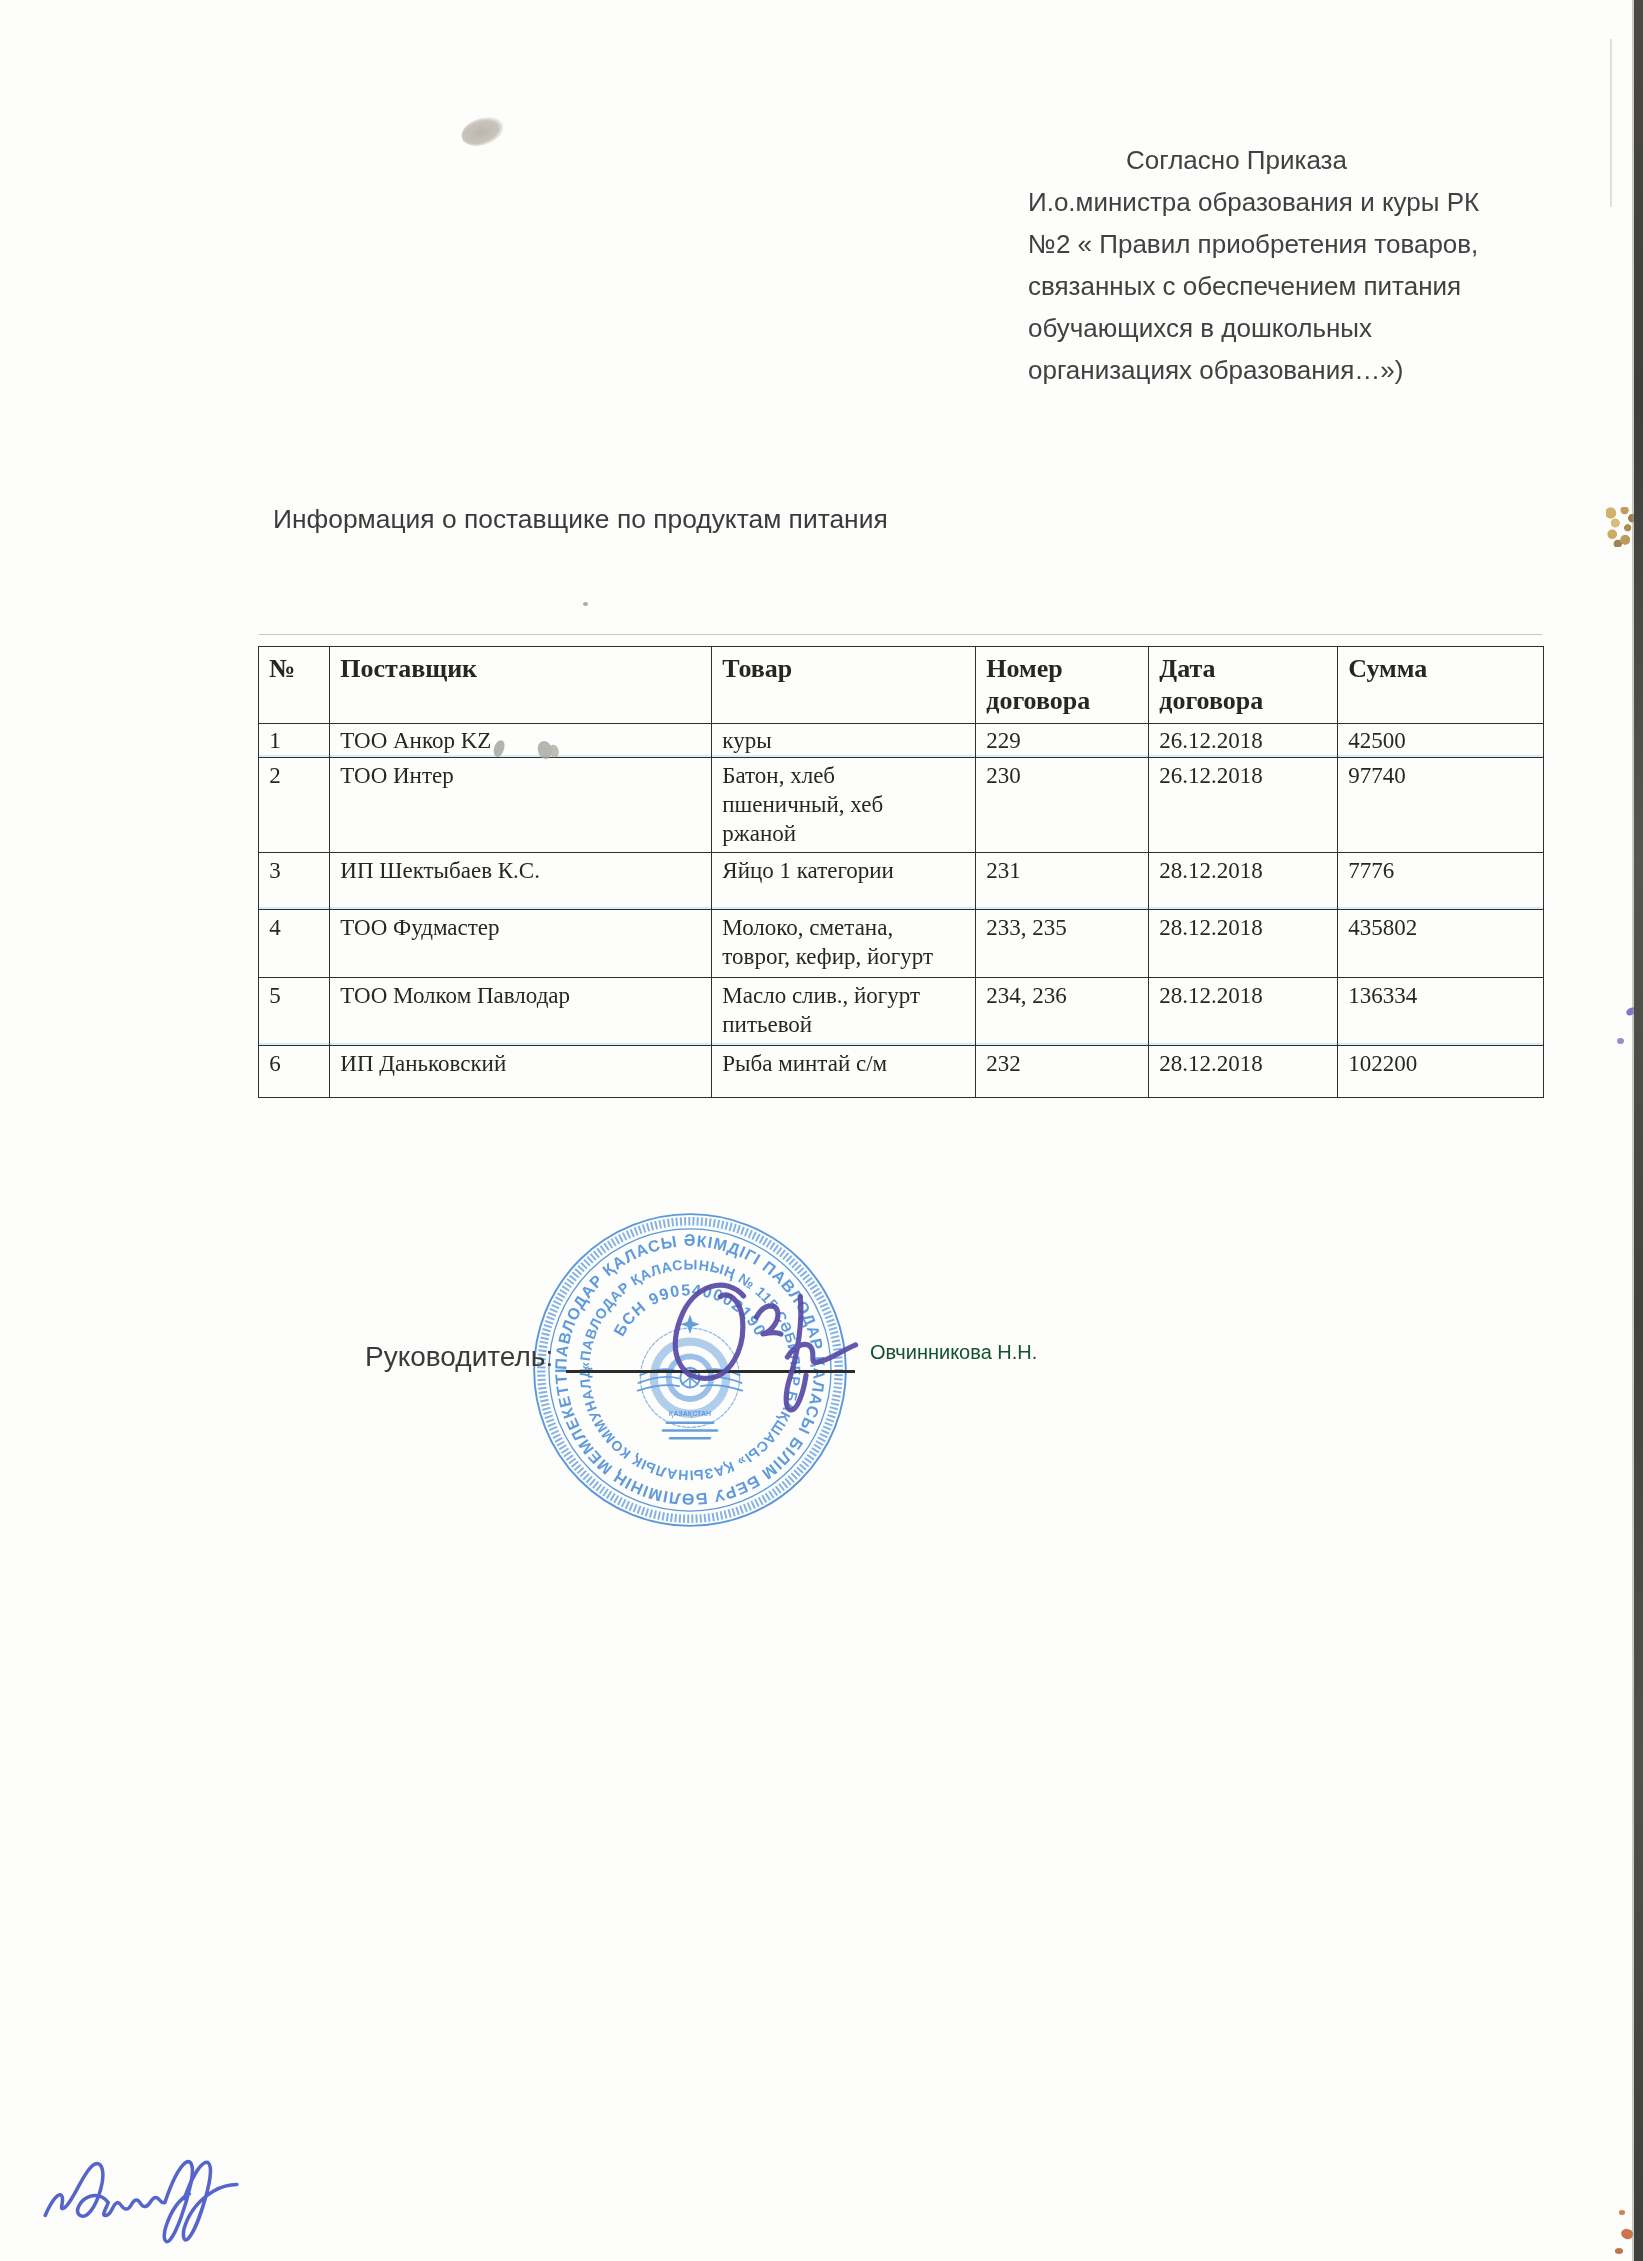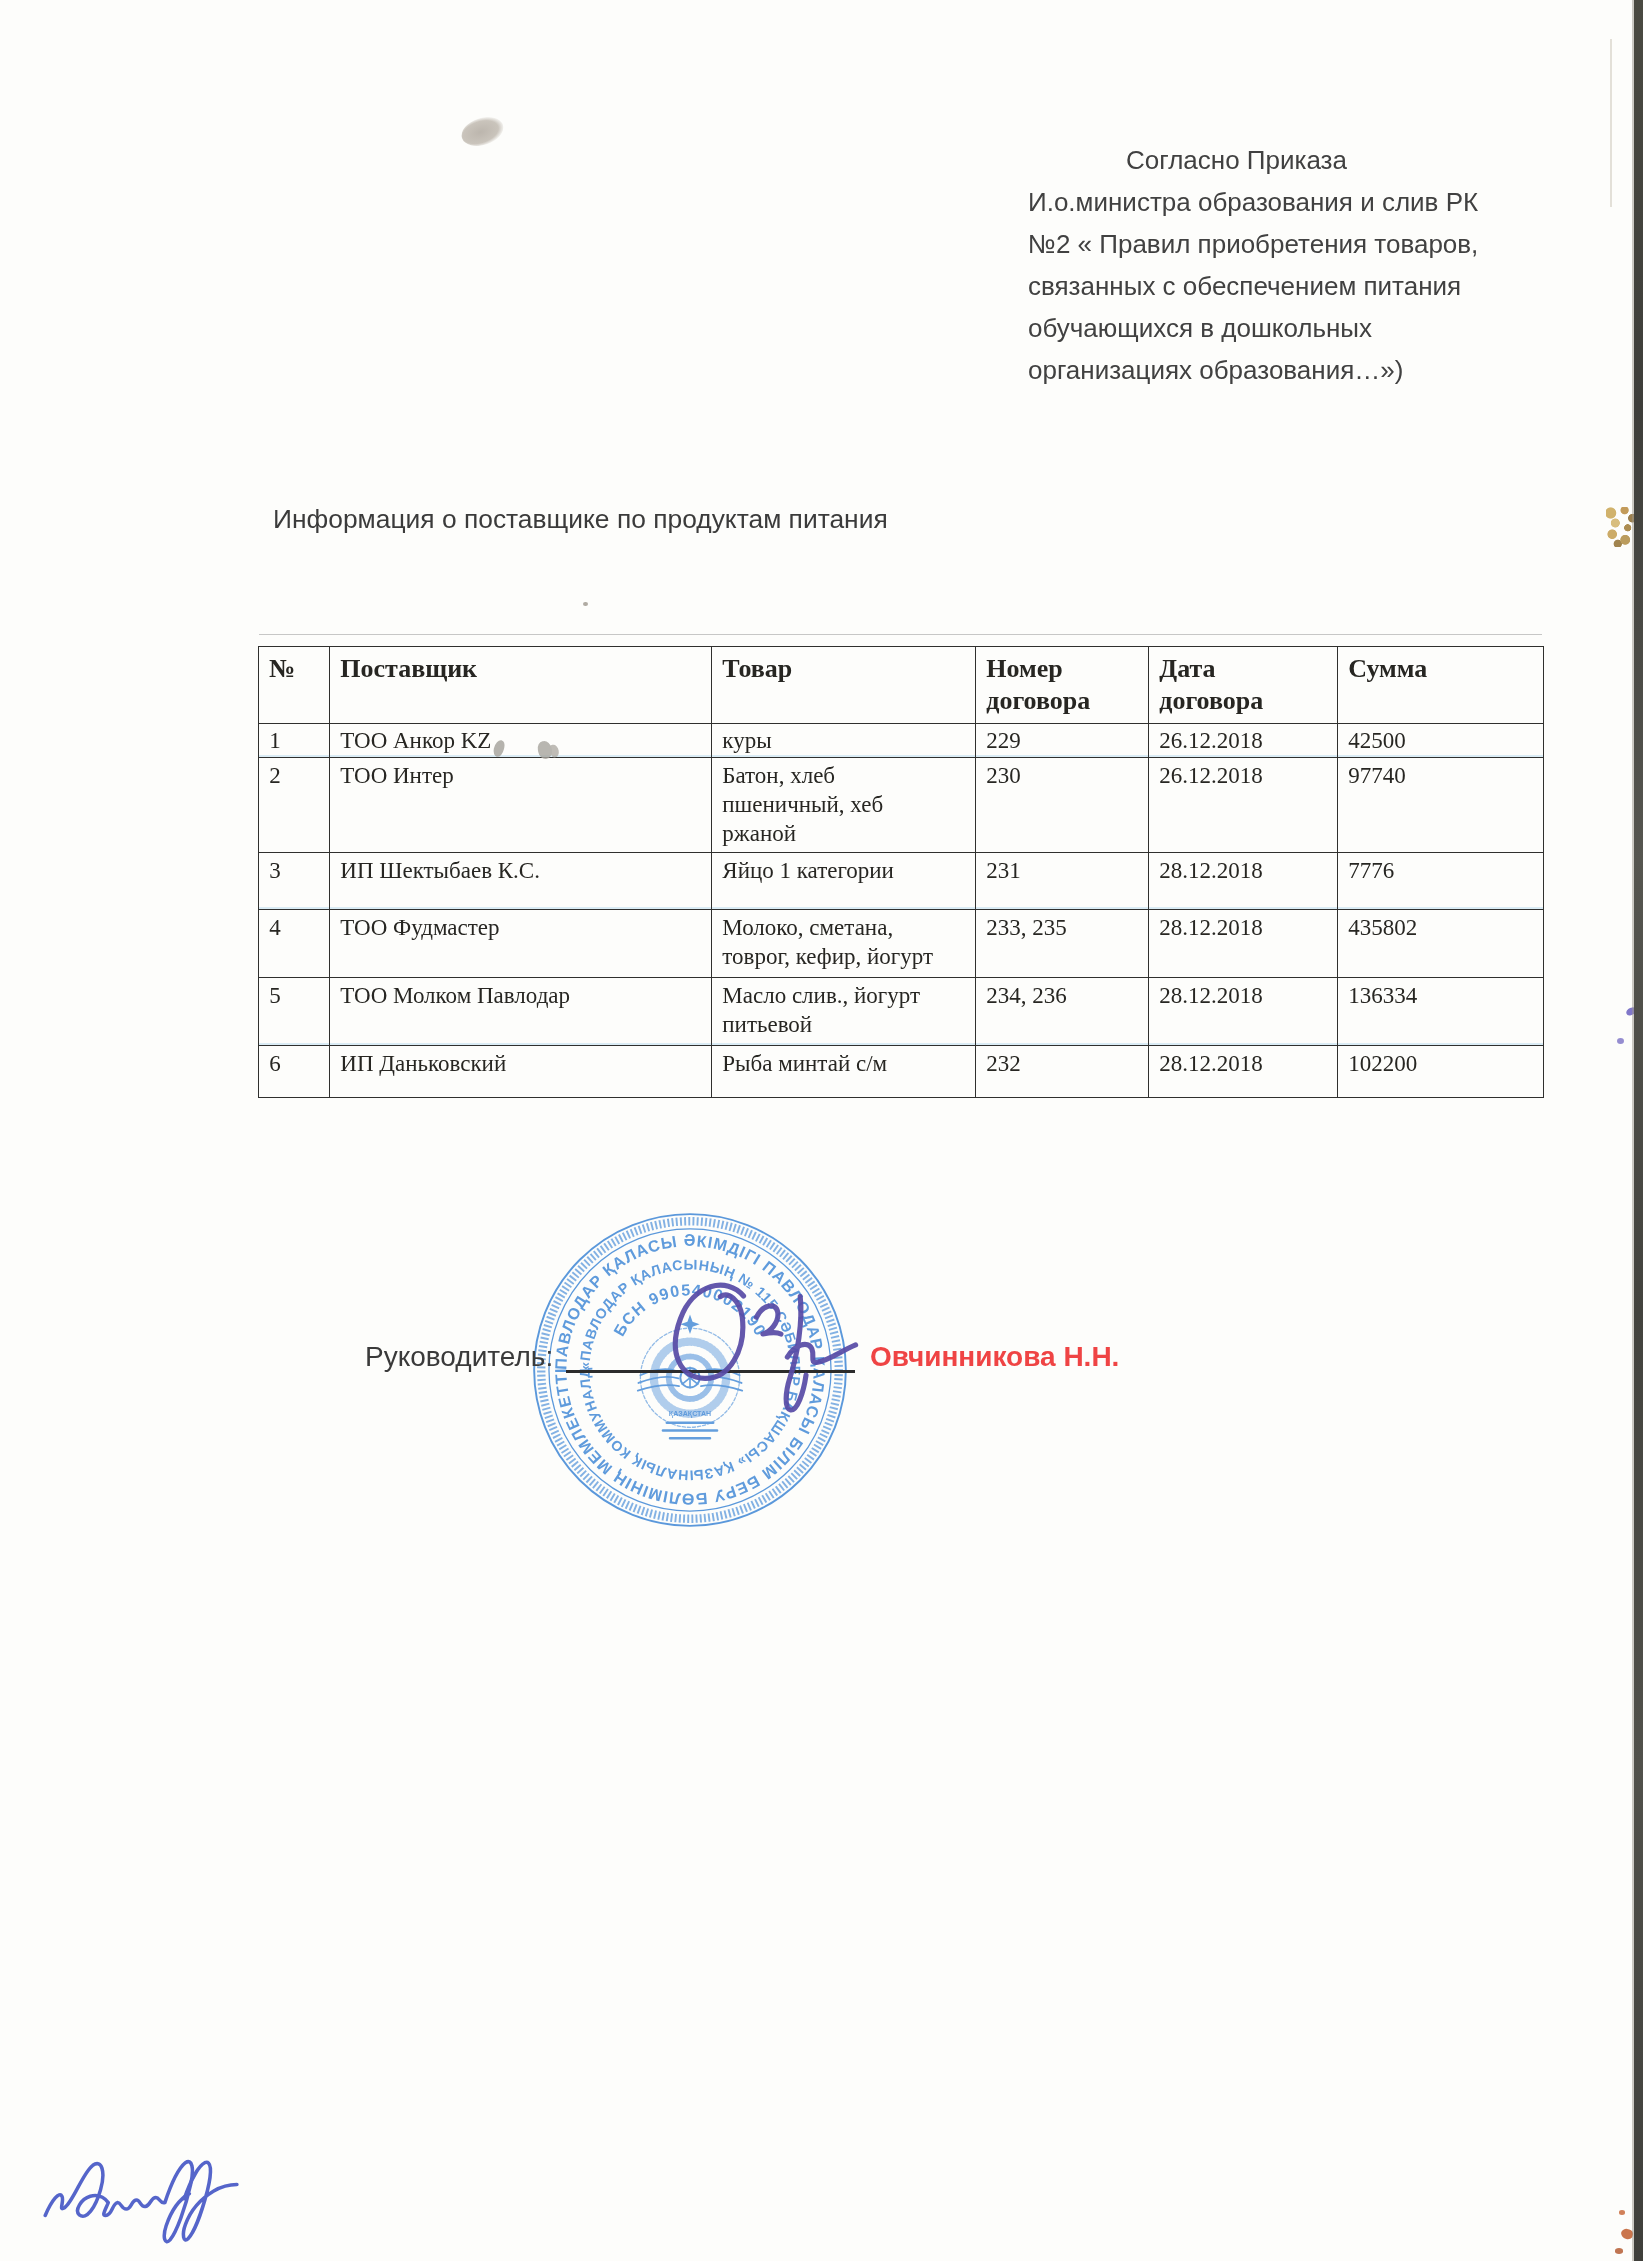--- a/index.html
+++ b/index.html
@@ -57,21 +57,21 @@
   tr.h3{height:57px;}
   tr.h4{height:68px;}
   tr.h5{height:68px;}
   tr.h6{height:52px;}
   tr.sep td{box-shadow:inset 0 -1.9px 0 rgba(130,195,230,.28);}
 
   
   .stamp-svg{position:absolute;left:529px;top:1209px;z-index:2;}
   .sig-label{position:absolute;left:365px;top:1341px;font-size:28px;color:#3a3a3a;z-index:3;white-space:nowrap;}
   .sig-rule{position:absolute;left:566px;top:1370px;width:289px;height:2.6px;background:#2c2c2c;z-index:3;}
-  .sig-name{position:absolute;left:870px;top:1341px;font-size:28px;color:#ef4444;z-index:3;white-space:nowrap;font-weight:bold;}
+  .sig-name{position:absolute;left:870px;top:1341px;font-size:20px;color:#14532d;z-index:3;white-space:nowrap;}
   .stamp-sign-svg{position:absolute;left:648px;top:1267px;z-index:4;}
   .bottom-sign-svg{position:absolute;left:32px;top:2137px;z-index:2;}
 
   
   .edge-band{
     position:absolute;right:0;top:0;width:10.3px;height:2261px;
     background:linear-gradient(180deg,#4a4a42 0%,#3e3e3a 18%,#565650 38%,#43433e 58%,#51514b 78%,#3f3f3b 100%);
     z-index:5;
   }
   .edge-band::before{
@@ -107,21 +107,21 @@
   .ink-o2{left:1621px;top:2229px;width:12.2px;height:9.7px;border-radius:55% 45% 50% 60%;background:#c4663a;opacity:.9;transform:rotate(15deg);}
   .ink-o3{left:1615px;top:2248px;width:8.4px;height:5.8px;border-radius:50%;background:#b55d34;opacity:.85;}
 </style>
 </head>
 <body>
 
 <div class="page">
 
   <div class="order-note">
     <div class="note-line centered">Согласно Приказа</div>
-    <div class="note-line">И.о.министра образования и слив РК</div>
+    <div class="note-line">И.о.министра образования и куры РК</div>
     <div class="note-line">№2 « Правил приобретения товаров,</div>
     <div class="note-line">связанных с обеспечением питания</div>
     <div class="note-line">обучающихся в дошкольных</div>
     <div class="note-line">организациях образования…»)</div>
   </div>
 
   <div class="doc-title">Информация о поставщике по продуктам питания</div>
 
   <div class="pre-table-line"></div>
 

